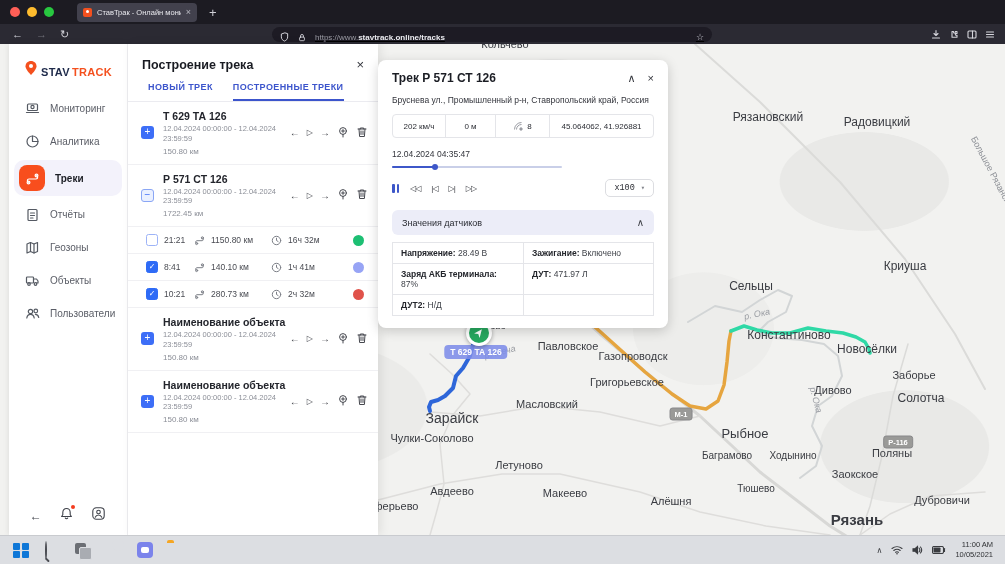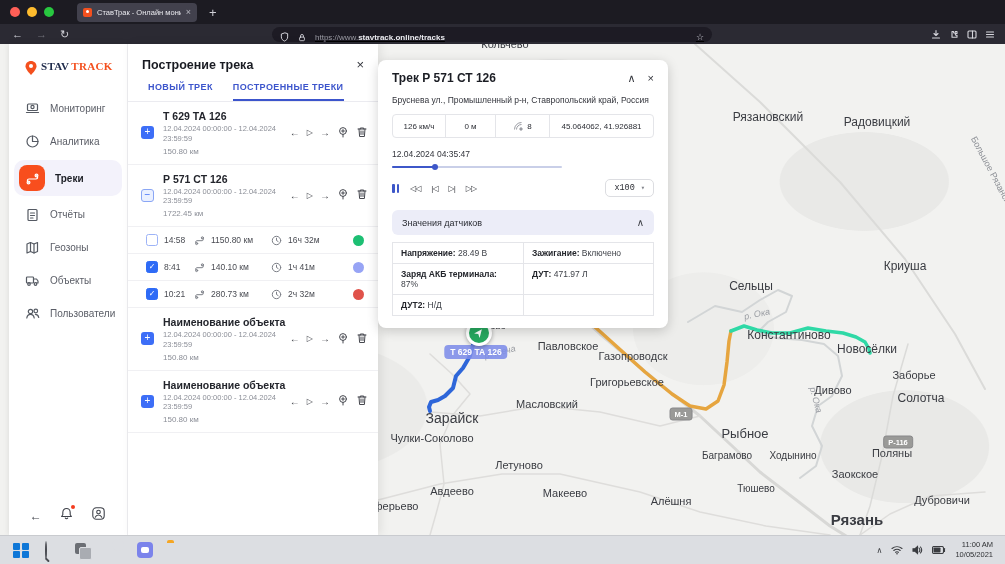--- a/index.html
+++ b/index.html
@@ -34,21 +34,21 @@
       radial-gradient(ellipse 120px 80px at 90% 82%, #e9e9e7 0 70%, transparent 71%),
       #f2f2f0; }
   #mapsvg { position:absolute; inset:0; }
   .maplabel { position:absolute; color:#3a3c42; white-space:nowrap; transform:translate(-50%,-50%); }
   .roadbadge { position:absolute; transform:translate(-50%,-50%); background:#9a9a98; border:1px solid #88888a; color:#fff; font-size:7.5px; font-weight:bold; padding:1px 4px; border-radius:3px; }
   .vmarker { position:absolute; width:26px; height:26px; border-radius:50%; background:#27a85f; border:3px solid #fff; box-shadow:0 1px 4px rgba(0,0,0,.35); transform:translate(-50%,-50%); display:flex; align-items:center; justify-content:center; }
   .vlabel { position:absolute; transform:translate(-50%,-50%); background:rgba(125,140,232,.88); color:#fff; font-size:8.5px; font-weight:bold; padding:2px 6px; border-radius:4px; white-space:nowrap; }
 
   
   .sidebar { position:absolute; left:9px; top:44px; width:119px; height:491px; background:#fff; border-right:1px solid #ededf0; box-shadow:0 0 6px rgba(0,0,0,.10); }
-  .logo { display:flex; align-items:flex-start; gap:2px; padding:16px 0 14px 14px;font-family:Liberation Serif, serif; }
+  .logo { display:flex; align-items:flex-end; gap:2px; padding:16px 0 14px 14px; }
   .logo-stav { font-size:11px; font-weight:bold; color:#1e2a4a; letter-spacing:.3px; }
   .logo-track { font-size:11px; font-weight:bold; color:#f4501e; letter-spacing:.3px; }
   .menu-item { display:flex; align-items:center; gap:10px; height:33px; padding-left:16px; color:#5a5d66; font-size:10px; cursor:pointer; }
   .menu-item svg { stroke:#555a63; fill:none; stroke-width:1.2; stroke-linecap:round; stroke-linejoin:round; flex:none; }
   .menu-item.active { margin:2px 5px; height:36px; padding-left:5px; background:#f3f2fb; border-radius:10px; color:#1d1f26; font-weight:bold; }
   .icbox { width:26px; height:26px; border-radius:8px; background:#f84e1d; display:flex; align-items:center; justify-content:center; flex:none; }
   .icbox svg { stroke:#fff; }
   .side-bottom { position:absolute; bottom:10px; left:0; right:0; display:flex; justify-content:space-around; align-items:center; padding:0 12px; color:#3f424a; }
   .side-bottom svg { stroke:#3f424a; fill:none; stroke-width:1.1; stroke-linecap:round; stroke-linejoin:round; }
   .bell-wrap { position:relative; }
@@ -381,21 +381,21 @@
                 <circle cx="6" cy="5" r="3.4"></circle>
                 <path d="M6 3.6v2.8M4.6 5h2.8M6 8.4V11"></path>
               </svg></span>
             <span><svg width="12" height="12" viewBox="0 0 12 12">
                 <path d="M2 3h8M4.3 3V2h3.4v1M3 3l.6 7.5h4.8L9 3M5 5v3.5M7 5v3.5"></path>
               </svg></span>
           </div>
         </div>
         <div class="seg">
           <span class="cb"></span>
-          <span class="stime">14:58</span>
+          <span class="stime">21:21</span>
           <svg class="segico" width="11" height="11" viewBox="0 0 11 11">
             <path d="M3 8.5c-1.8 0-1.8-2.8 0-2.8h5c1.8 0 1.8-2.8 0-2.8"></path>
             <circle cx="2.6" cy="8.5" r="1.1"></circle>
             <circle cx="8.4" cy="2.9" r="1.1"></circle>
           </svg>
           <span class="sdist">1150.80 км</span>
           <svg class="segico" width="11" height="11" viewBox="0 0 11 11">
             <circle cx="5.5" cy="5.5" r="4.2"></circle>
             <path d="M5.5 3.2v2.3l1.6 1"></path>
           </svg>
@@ -480,21 +480,21 @@
   </section>
 
   <section class="detail-panel">
     <div class="dp-head">
       <span class="dp-title">Трек Р 571 СТ 126</span>
       <span class="dp-ic">∧</span>
       <span class="dp-ic">×</span>
     </div>
     <div class="dp-addr">Бруснева ул., Промышленный р-н, Ставропольский край, Россия</div>
     <div class="stats">
-      <div class="stat" style="width:52px">126 км/ч</div>
+      <div class="stat" style="width:52px">202 км/ч</div>
       <div class="stat" style="width:50px">0 м</div>
       <div class="stat" style="width:54px">
         <svg width="10" height="10" viewBox="0 0 10 10">
             <path d="M1.5 8.5a7 7 0 0 1 7-7M3.5 8.5a5 5 0 0 1 5-5"></path>
             <circle cx="8" cy="8" r="1.2" fill="#9a9ca3"></circle>
           </svg>
         <span>8</span>
       </div>
       <div class="stat" style="flex:1">45.064062, 41.926881</div>
     </div>

